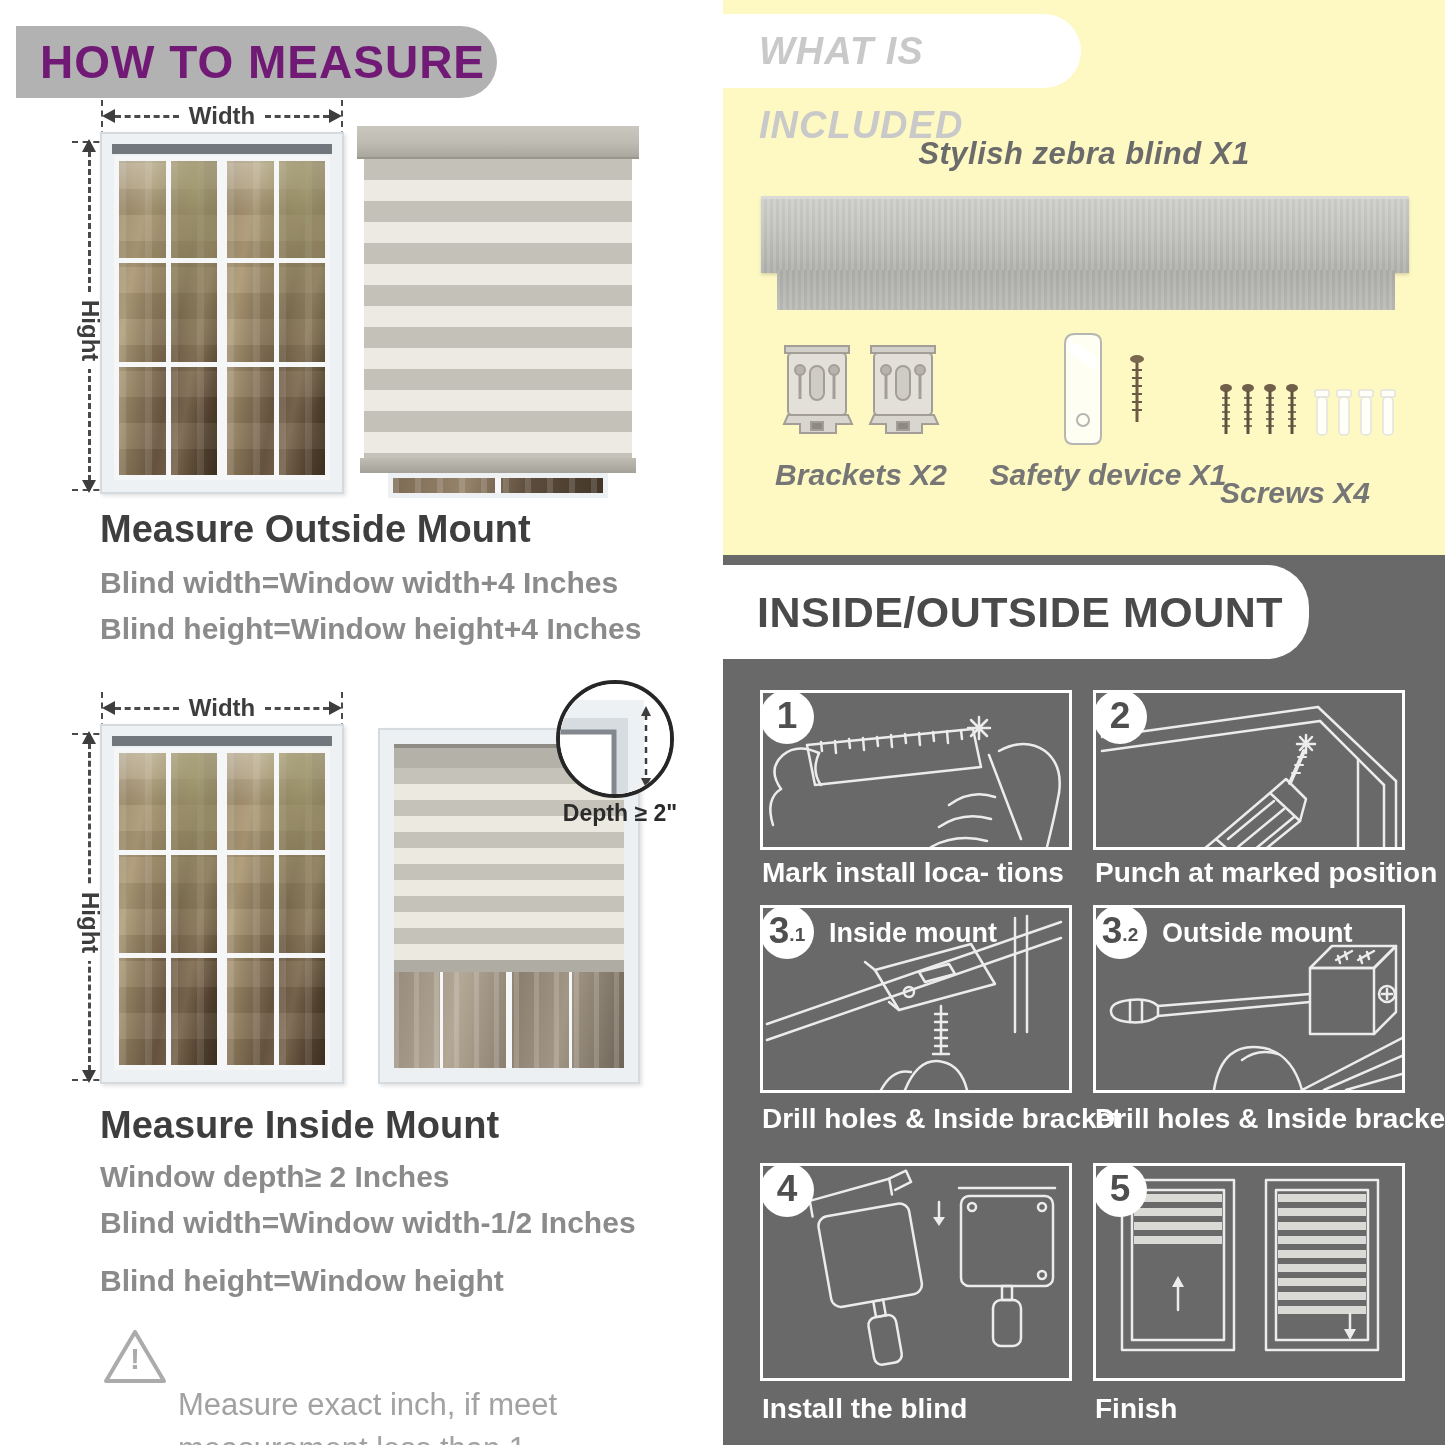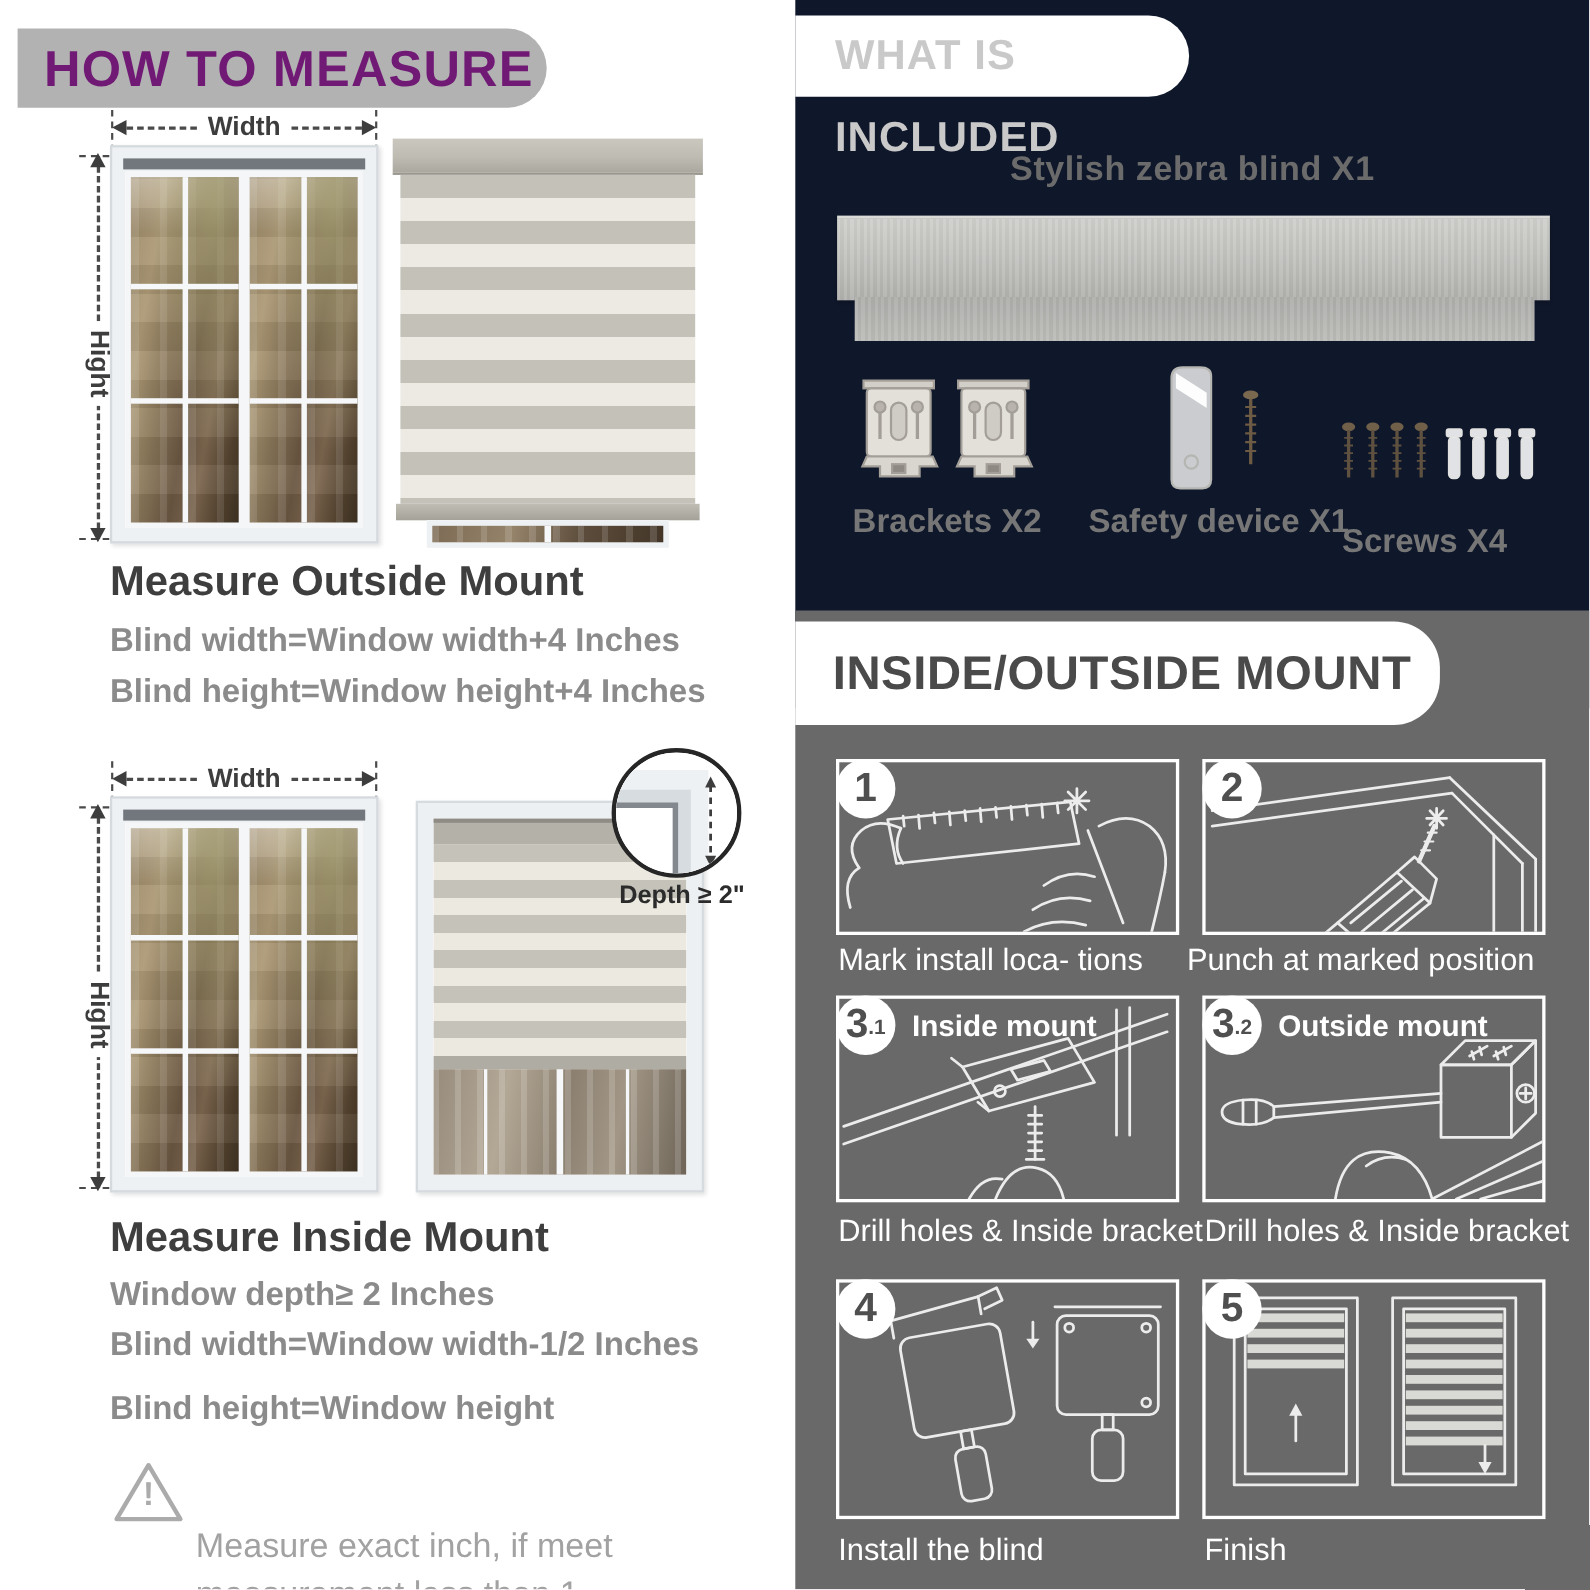--- a/index.html
+++ b/index.html
@@ -79,42 +79,42 @@
         linear-gradient(100deg,#978c7c 0%,#b3a896 28%,#8c8070 52%,#a29786 72%,#6e6457 100%);}
   .mull{position:absolute;top:0;bottom:0;width:6px;background:#f5f7f9;}
 
   
   .mag{position:absolute;left:556px;top:680px;width:118px;height:118px;border:4px solid #262626;
        border-radius:50%;background:#fff;overflow:hidden;box-sizing:border-box;}
   .depth-label{position:absolute;left:550px;top:800px;width:140px;text-align:center;
        font-size:23px;font-weight:bold;color:#2b2b2b;}
 
   
-  .right-top{position:absolute;left:723px;top:0;width:722px;height:644px;background:#0f172a;}
+  .right-top{position:absolute;left:723px;top:0;width:722px;height:644px;background:#fef9c3;font-style:italic;}
   .product-label{position:absolute;left:0;top:136px;width:100%;text-align:center;
        font-size:31px;font-weight:bold;color:#6b6b6b;letter-spacing:.5px;}
   .cassette-main{position:absolute;left:38px;top:196px;width:648px;height:74px;
        background:
          repeating-linear-gradient(90deg, rgba(255,255,255,.07) 0 3px, rgba(0,0,0,.03) 3px 6px),
          linear-gradient(180deg,#cfd0cc 0%,#c3c4c0 45%,#b1b2ae 100%);
        border-top:3px solid #dadbd7;box-shadow:0 2px 3px rgba(0,0,0,.15);}
   .cassette-sub{position:absolute;left:54px;top:270px;width:618px;height:40px;
        background:
          repeating-linear-gradient(90deg, rgba(255,255,255,.06) 0 3px, rgba(0,0,0,.03) 3px 6px),
          linear-gradient(180deg,#aeafab 0%,#bcbdb9 100%);}
   .item-label{position:absolute;top:458px;transform:translateX(-50%);font-size:30px;font-weight:bold;color:#767676;white-space:nowrap;}
 
   .right-bottom{position:absolute;left:723px;top:555px;width:722px;height:890px;background:#696969;}
   .panel{position:absolute;border:3px solid #ffffff;box-sizing:border-box;}
   .badge{position:absolute;left:-3px;top:-3px;width:54px;height:54px;border-radius:50%;background:#ffffff;
          color:#4f4f4f;display:flex;align-items:flex-start;justify-content:center;font-weight:bold;}
   .badge .num{font-size:37px;line-height:52px;}
   .badge .sub{font-size:19px;line-height:60px;}
   .panel-label{position:absolute;left:66px;top:10px;color:#ffffff;font-weight:bold;font-size:27px;}
-  .step-caption{position:absolute;font-size:28px;font-weight:normal;color:#ffffff;white-space:nowrap;}
+  .step-caption{position:absolute;font-size:28px;font-weight:bold;color:#ffffff;white-space:nowrap;}
   .art{position:absolute;left:0;top:0;right:0;bottom:0;}
   .art svg{width:100%;height:100%;display:block;}
 
   .sr{stroke:#ececec;stroke-width:2.5;fill:none;stroke-linecap:round;stroke-linejoin:round;}
 </style>
 </head>
 <body>
 
 <div class="canvas">
 
@@ -391,21 +391,21 @@
             <path d="M120,146 l-12,10 l10,12"></path>
           </g>
         </svg>
       </div>
       <div class="badge">
           <span class="num">2</span>
         </div>
     </div>
 
     <div class="step-caption" style="left:39px;top:302px;">Mark install loca- tions</div>
-    <div class="step-caption" style="left:356px;top:302px;">Punch at  marked position</div>
+    <div class="step-caption" style="left:372px;top:302px;">Punch at  marked position</div>
 
     <div class="panel" style="left:37px;top:350px;width:312px;height:188px;">
       <div class="art">
         <svg viewBox="0 0 306 182">
           <g class="sr">
             <path d="M4,116 L298,14 M4,132 L298,30"></path>
             <path d="M252,10 V124 M264,8 V124"></path>
             <path d="M112,62 L208,36 L232,76 L136,102 Z"></path>
             <path d="M156,64 l30,-8 l6,10 l-30,8 Z"></path>
             <path d="M112,62 l-10,-8 M136,102 l-10,-8"></path>

